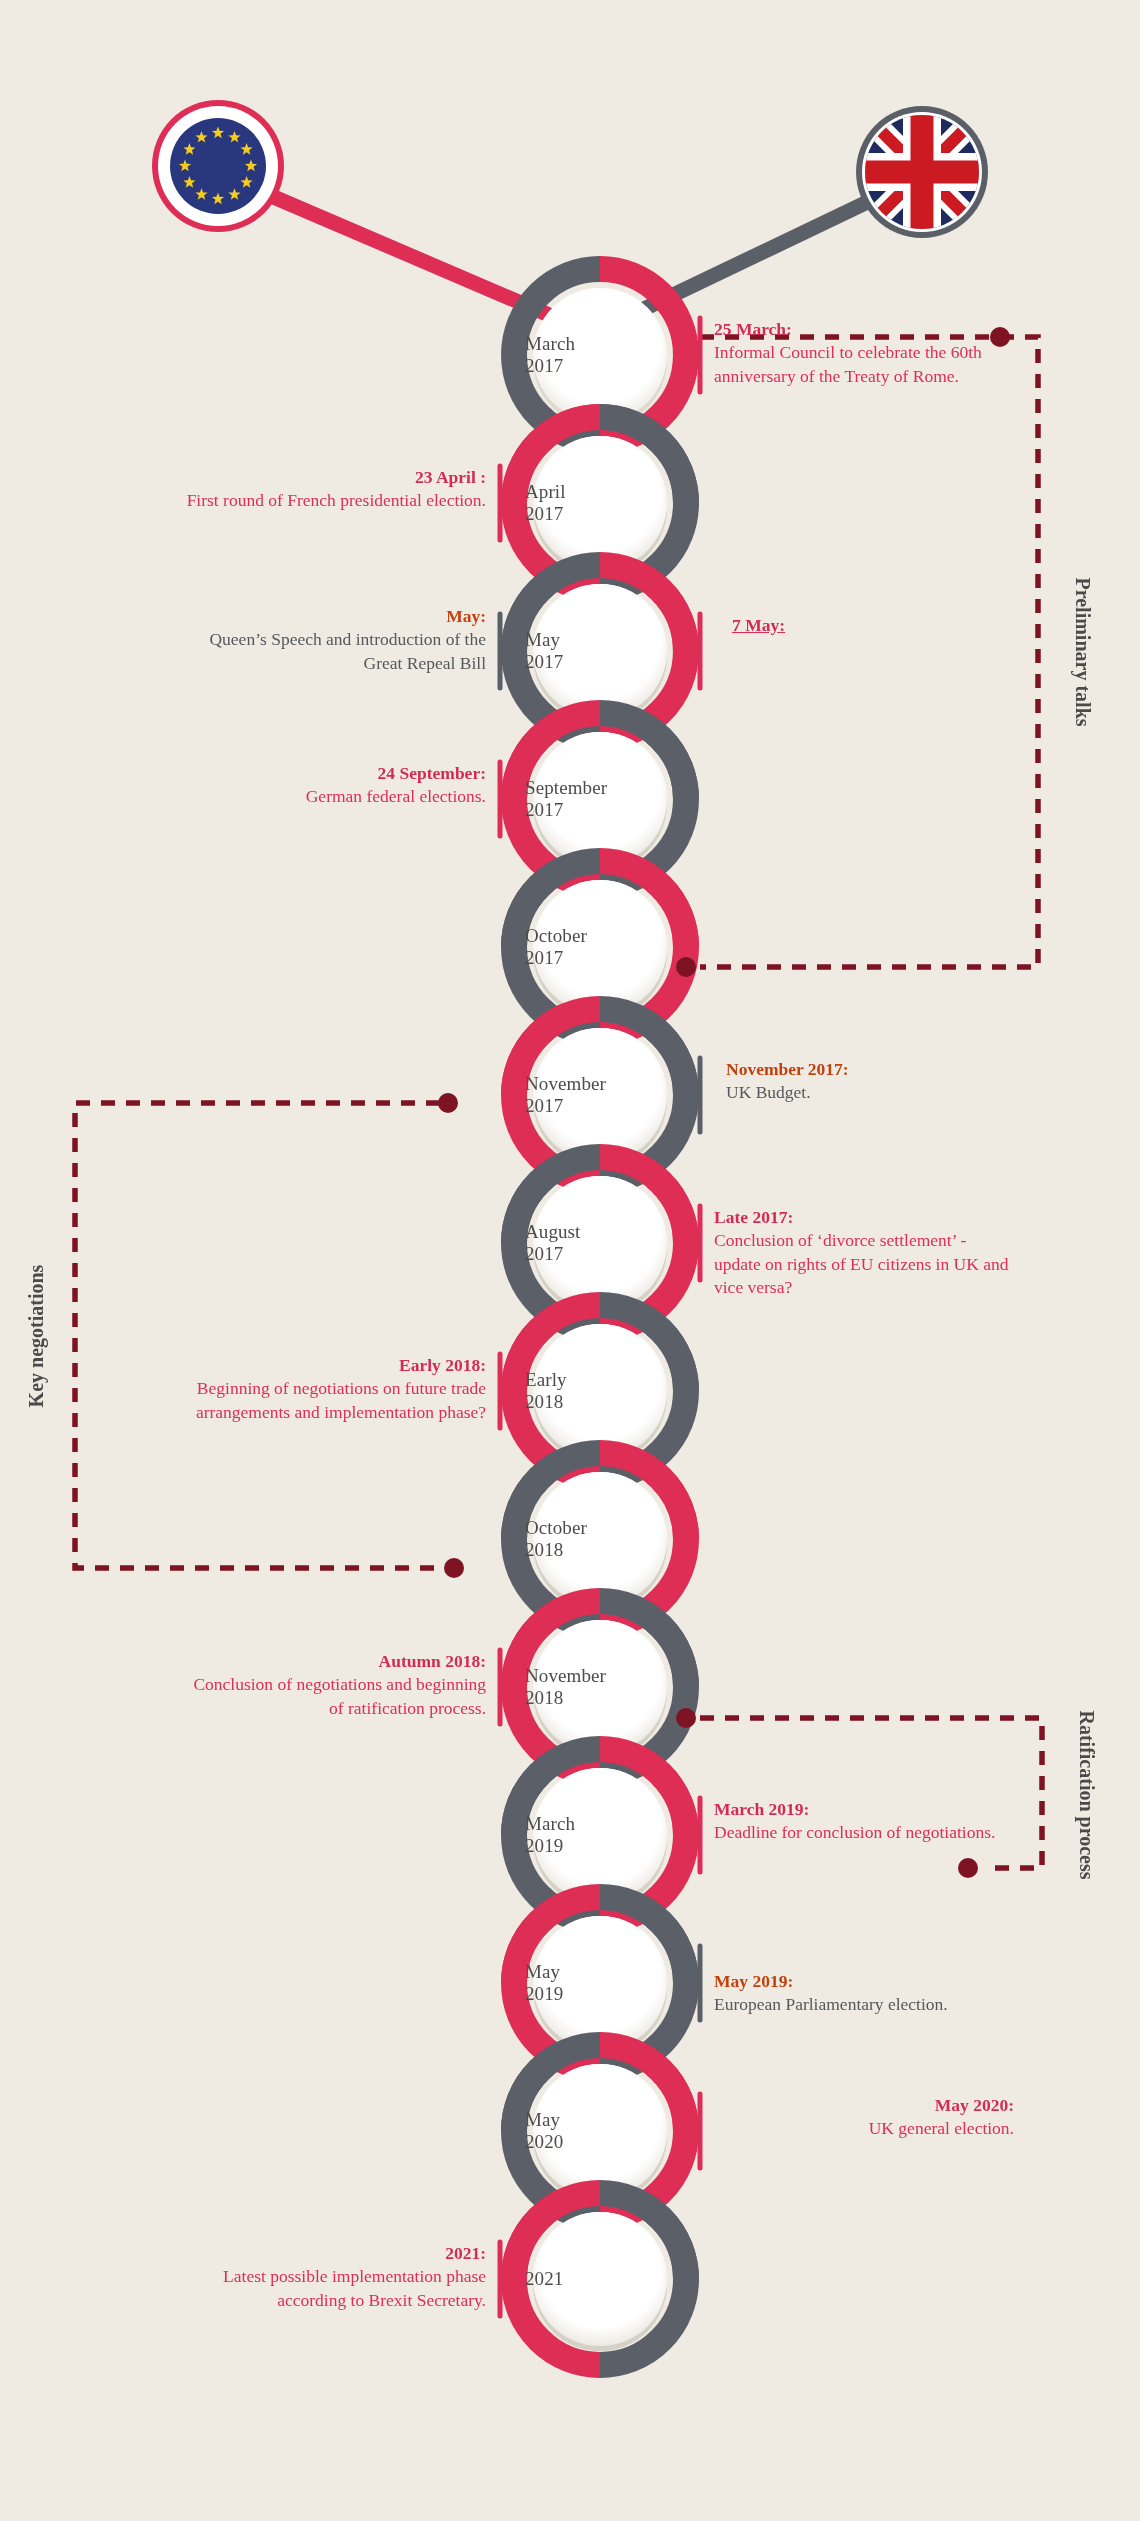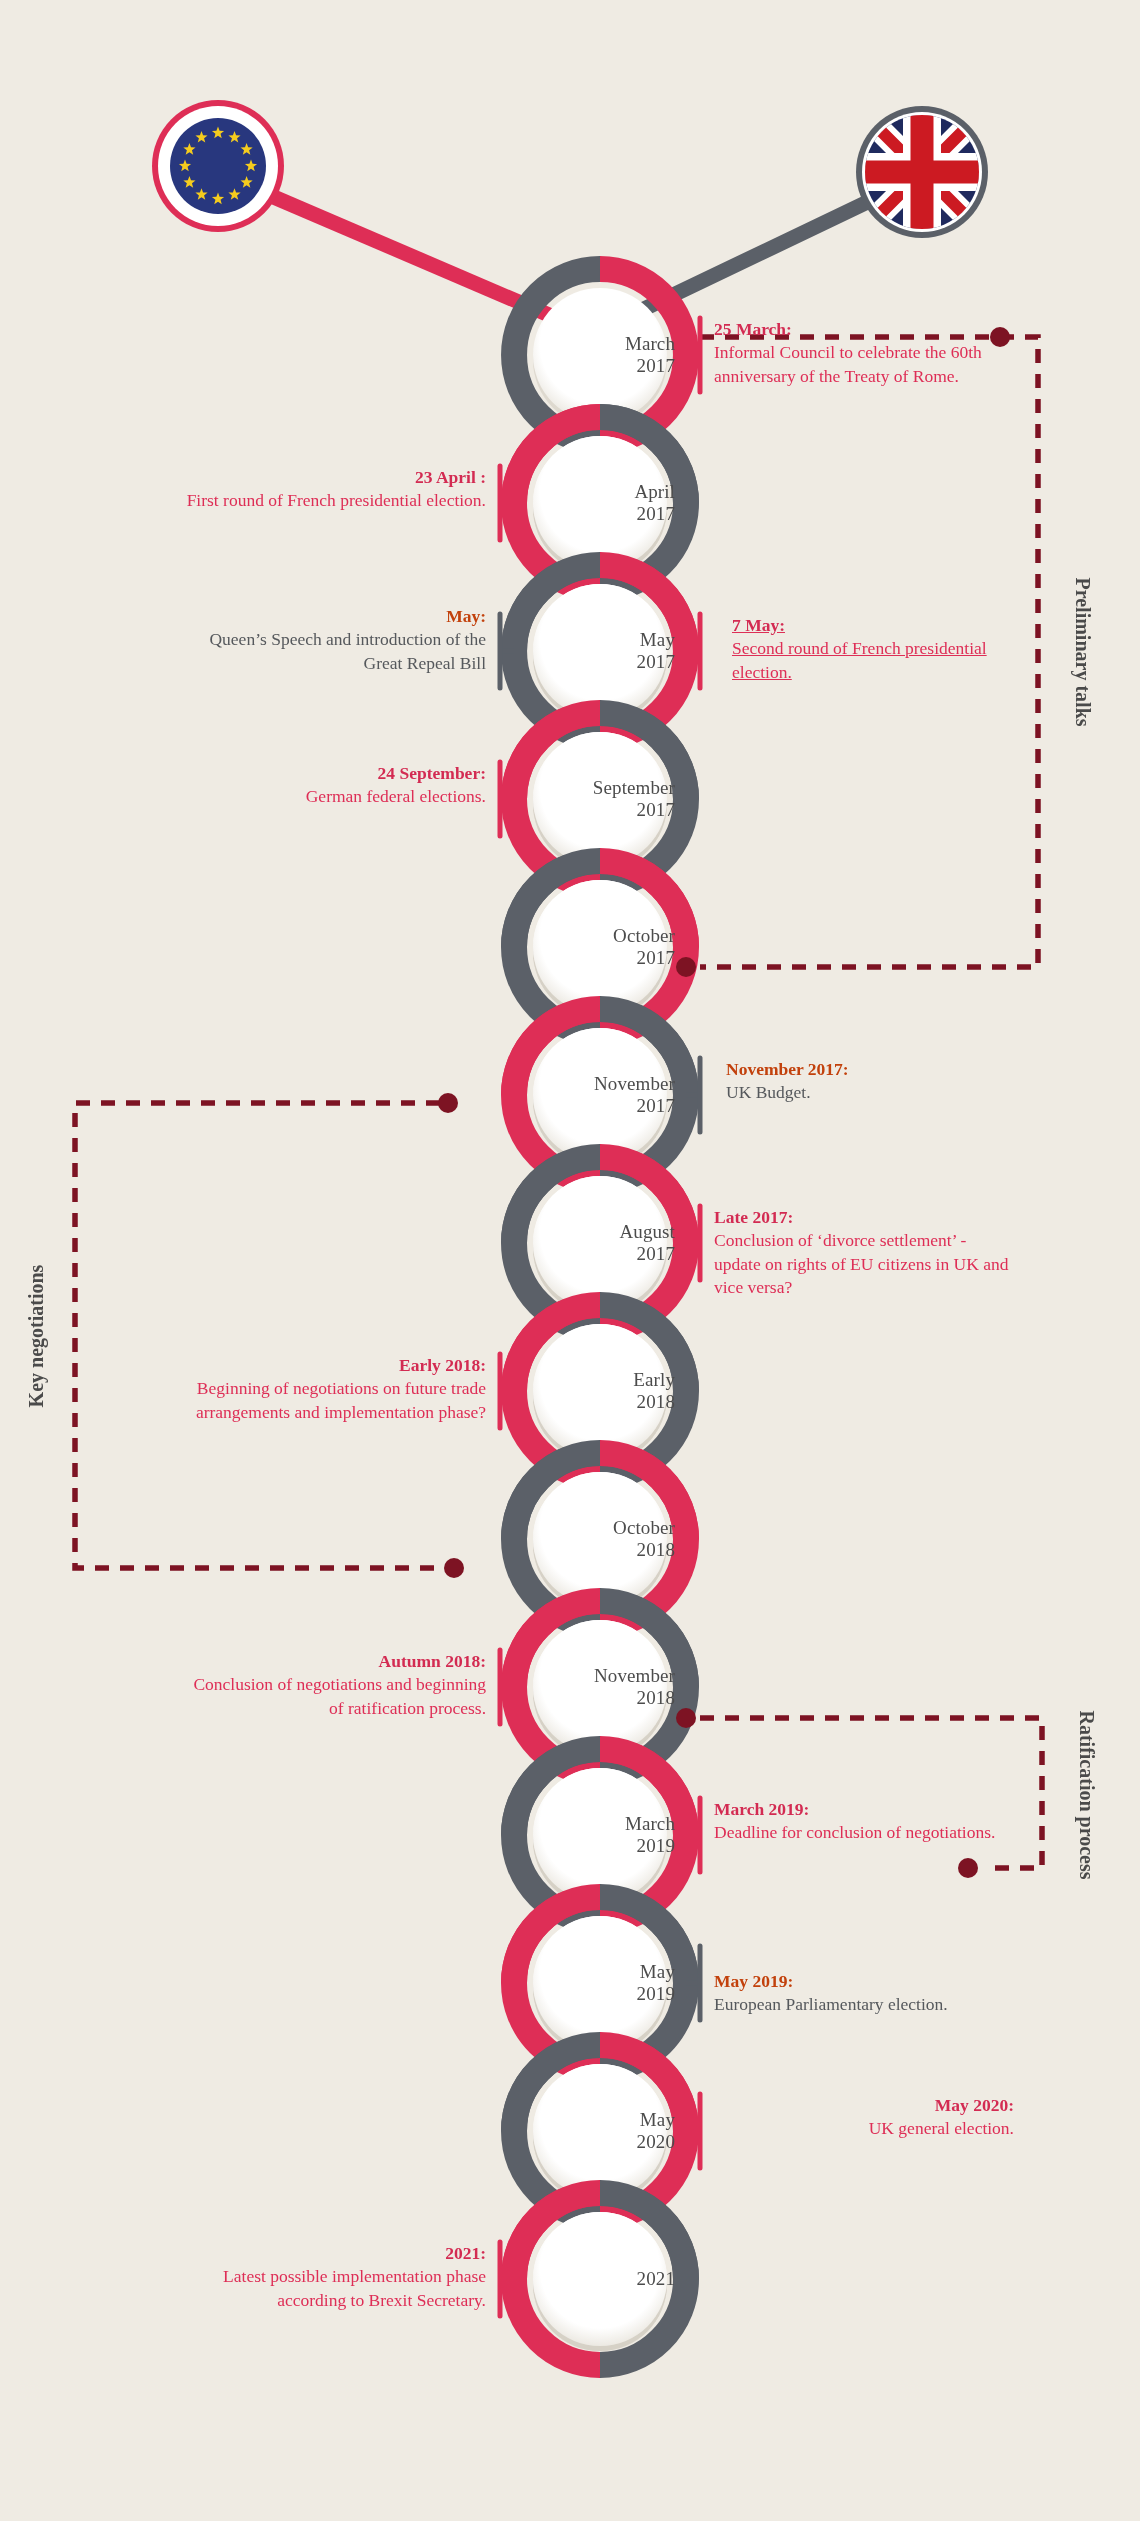--- a/index.html
+++ b/index.html
@@ -9,21 +9,21 @@
     position: relative; overflow: hidden;
     font-family: "Liberation Serif", "DejaVu Serif", serif;
   }
   #stage { position: absolute; inset: 0; width: 1140px; height: 2521px; }
   svg.layer { position: absolute; left: 0; top: 0; width: 1140px; height: 2521px; pointer-events: none; }
 
   
   .node-label {
     position: absolute;
     width: 150px;
-    text-align: right;
+    text-align: left;
     color: #4c4c4c;
     font-size: 19px;
     line-height: 1.16;
     transform: translate(-50%, -50%);
     letter-spacing: .1px;
   }
   .node-label .ln { display: block; white-space: nowrap; }
 
   
   .ann { position: absolute; width: 300px; font-size: 17.5px; line-height: 1.33; }
@@ -393,21 +393,20 @@
       <div class="ann left crimson" style="top: 466px; left: 186px; text-align: right;">
         <span class="hd">23 April :</span>
         <span class="bd">First round of French presidential election.</span>
       </div>
       <div class="ann left gray" style="top: 605px; left: 186px;">
         <span class="hd">May:</span>
         <span class="bd">Queen’s Speech and introduction of the Great Repeal Bill</span>
       </div>
       <div class="ann right crimson" style="top: 614px; left: 732px; text-decoration: underline;">
         <span class="hd">7 May:</span>
-        <span class="bd">Second round of French presidential election.</span>
       </div>
       <div class="ann left crimson" style="top: 762px; left: 186px;">
         <span class="hd">24 September:</span>
         <span class="bd">German federal elections.</span>
       </div>
       <div class="ann right gray" style="top: 1058px; left: 726px;">
         <span class="hd">November 2017:</span>
         <span class="bd">UK Budget.</span>
       </div>
       <div class="ann right crimson" style="top: 1206px; left: 714px;">

